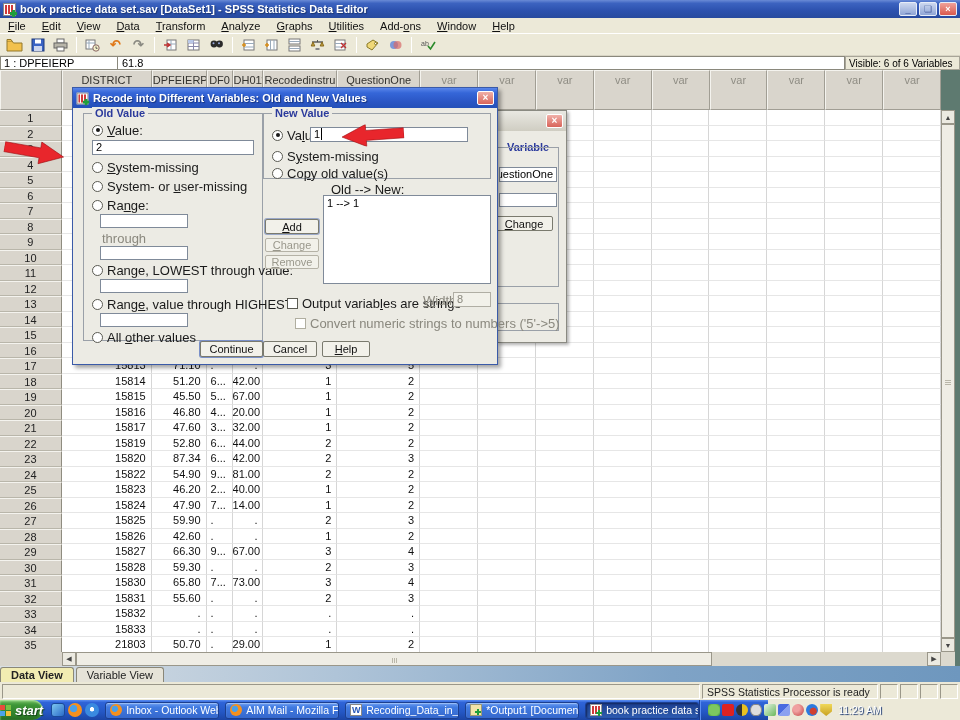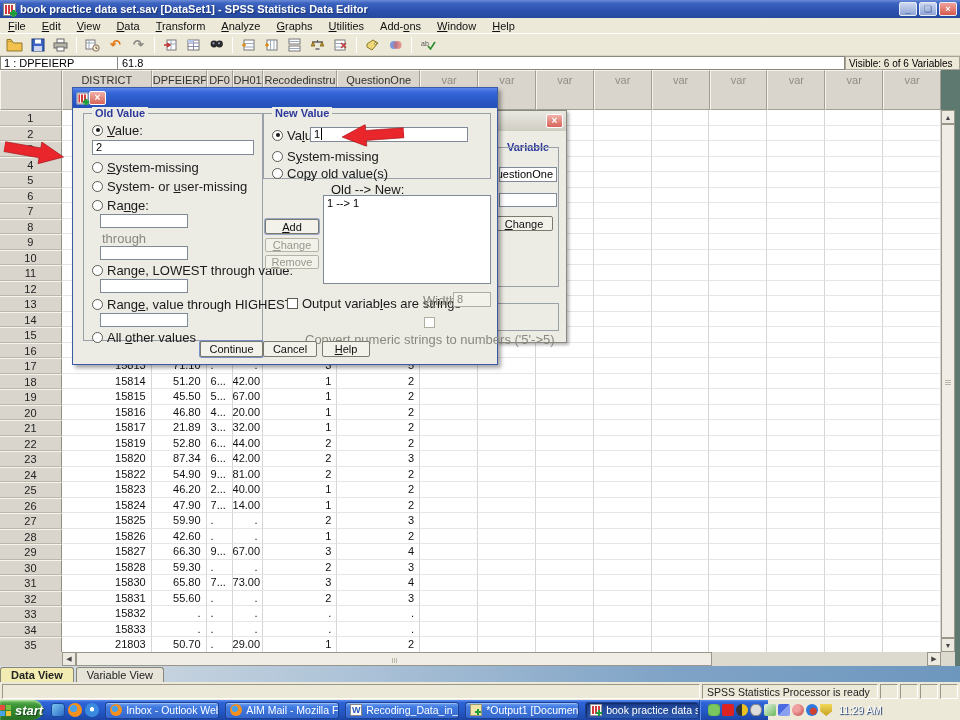--- a/index.html
+++ b/index.html
@@ -680,21 +680,21 @@
       <div class="vc"></div>
         <div class="vc"></div>
         <div class="vc"></div>
       <div class="vc"></div>
         <div class="vc"></div>
         <div class="vc"></div>
     </div>
       <div class="grow">
       <div class="rh">21</div>
       <div class="gc c1">15817</div>
-      <div class="gc c2">21.89</div>
+      <div class="gc c2">47.60</div>
       <div class="gc c3">3...</div>
       <div class="gc c4">32.00</div>
       <div class="gc c5">1</div>
       <div class="gc c6">2</div>
       <div class="vc"></div>
         <div class="vc"></div>
         <div class="vc"></div>
       <div class="vc"></div>
         <div class="vc"></div>
         <div class="vc"></div>
@@ -991,20 +991,21 @@
   <div class="dbtn" style="left:-2px; top:105px; width:58px; height:15px;"><u>C</u>hange</div>
   <div class="pgb" style="left:-8px; top:192px; width:70px; height:28px;"></div>
 </div>
 
 <div id="dialog">
   <div id="dtitle">
     <span class="spssico" style="transform:scale(.9)">
         <i></i>
         <b></b>
       </span>
+    <span class="dtext">Recode into Different Variables: Old and New Values</span>
     <span class="dclose">×</span>
   </div>
 
   <div class="groupbox" style="left:10px; top:25px; width:180px; height:228px;">
     <span class="grplabel">Old Value</span>
     <div class="opt" style="left:8px; top:10px;">
         <span class="radio on"></span>
         <span><u>V</u>alue:</span>
       </div>
     <div class="dfield" style="left:8px; top:26px; width:162px; height:15px;">2</div>
@@ -1070,21 +1071,21 @@
     </div>
 
   <div class="opt" style="left:214px; top:209px;">
       <span class="checkbox"></span>
       <span>Output variab<u>l</u>es are strings</span>
     </div>
   <div class="opt graytext" style="left:350px; top:206px;">
       <span><u>W</u>idth:</span>
     </div>
   <div class="dfield dis" style="left:380px; top:204px; width:38px; height:15px;">8</div>
-  <div class="opt graytext" style="left:232px; top:229px;flex-direction:column;">
+  <div class="opt graytext" style="left:222px; top:229px;">
       <span class="checkbox dis"></span>
       <span>Convert numeric strings to numbers ('5'-&gt;5)</span>
     </div>
 
   <div class="dbtn focus" style="left:127px; top:253px; width:63px; height:16px;">Continue</div>
   <div class="dbtn" style="left:190px; top:253px; width:54px; height:16px;">Cancel</div>
   <div class="dbtn" style="left:249px; top:253px; width:48px; height:16px;"><u>H</u>elp</div>
 </div>
 
 <svg class="redarrow" style="left:4px; top:140px; transform:rotate(10deg);" width="62" height="24" viewBox="0 0 62 24">

